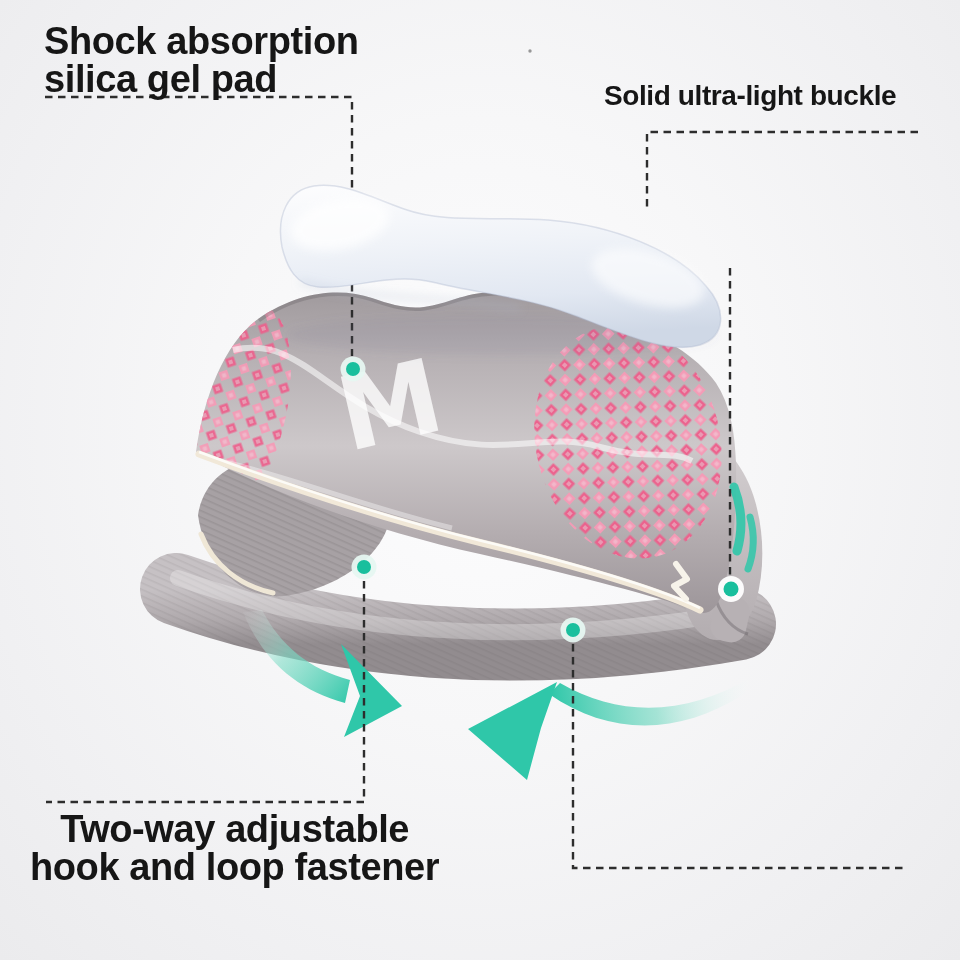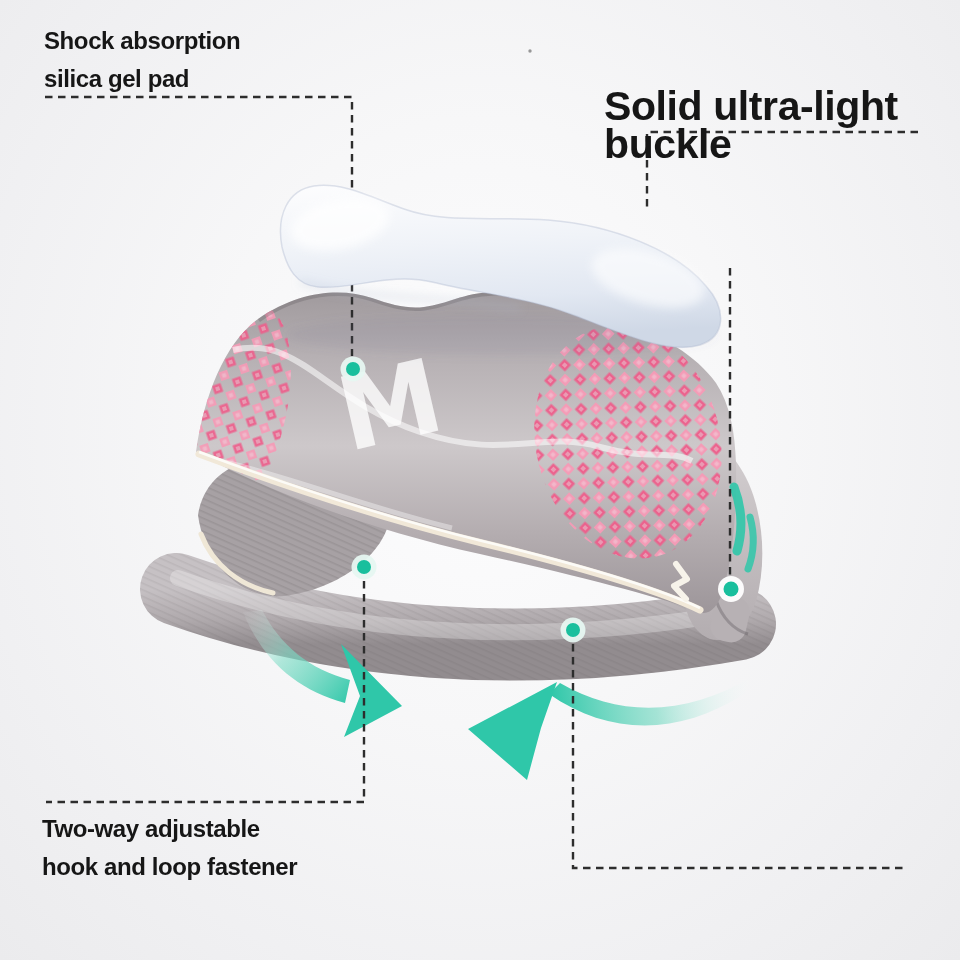--- a/index.html
+++ b/index.html
@@ -8,29 +8,29 @@
     width:960px;height:960px;
     overflow:hidden;
     background:
       radial-gradient(ellipse at 50% 44%, #fdfdfe 0%, #f7f7f8 40%, #f0f0f2 75%, #ebebed 100%);
     font-family:"Liberation Sans", sans-serif;
   }
   .art{position:absolute;left:0;top:0;}
   .label{
     position:absolute;
     font-weight:700;
-    font-size:24px;
+    font-size:38px;
     line-height:38px;
     letter-spacing:-0.4px;
     color:#161616;
     white-space:pre-line;
   }
   #label-silica{left:44px;top:22px;}
-  #label-buckle{left:604px;top:77px;font-size:41px;margin-top:10px;}
-  #label-fastener{left:42px;top:810px;}
+  #label-buckle{left:604px;top:77px;font-size:28px;}
+  #label-fastener{left:30px;top:810px;text-align:center;}
   #label-cloth{left:598px;top:874px;}
 </style>
 </head>
 <body>
 
 <div class="stage">
 
   <svg class="art" viewBox="0 0 960 960" width="960" height="960" aria-hidden="true">
     <defs>
       <linearGradient id="gradBand" x1="0" y1="0" x2="0" y2="1">

